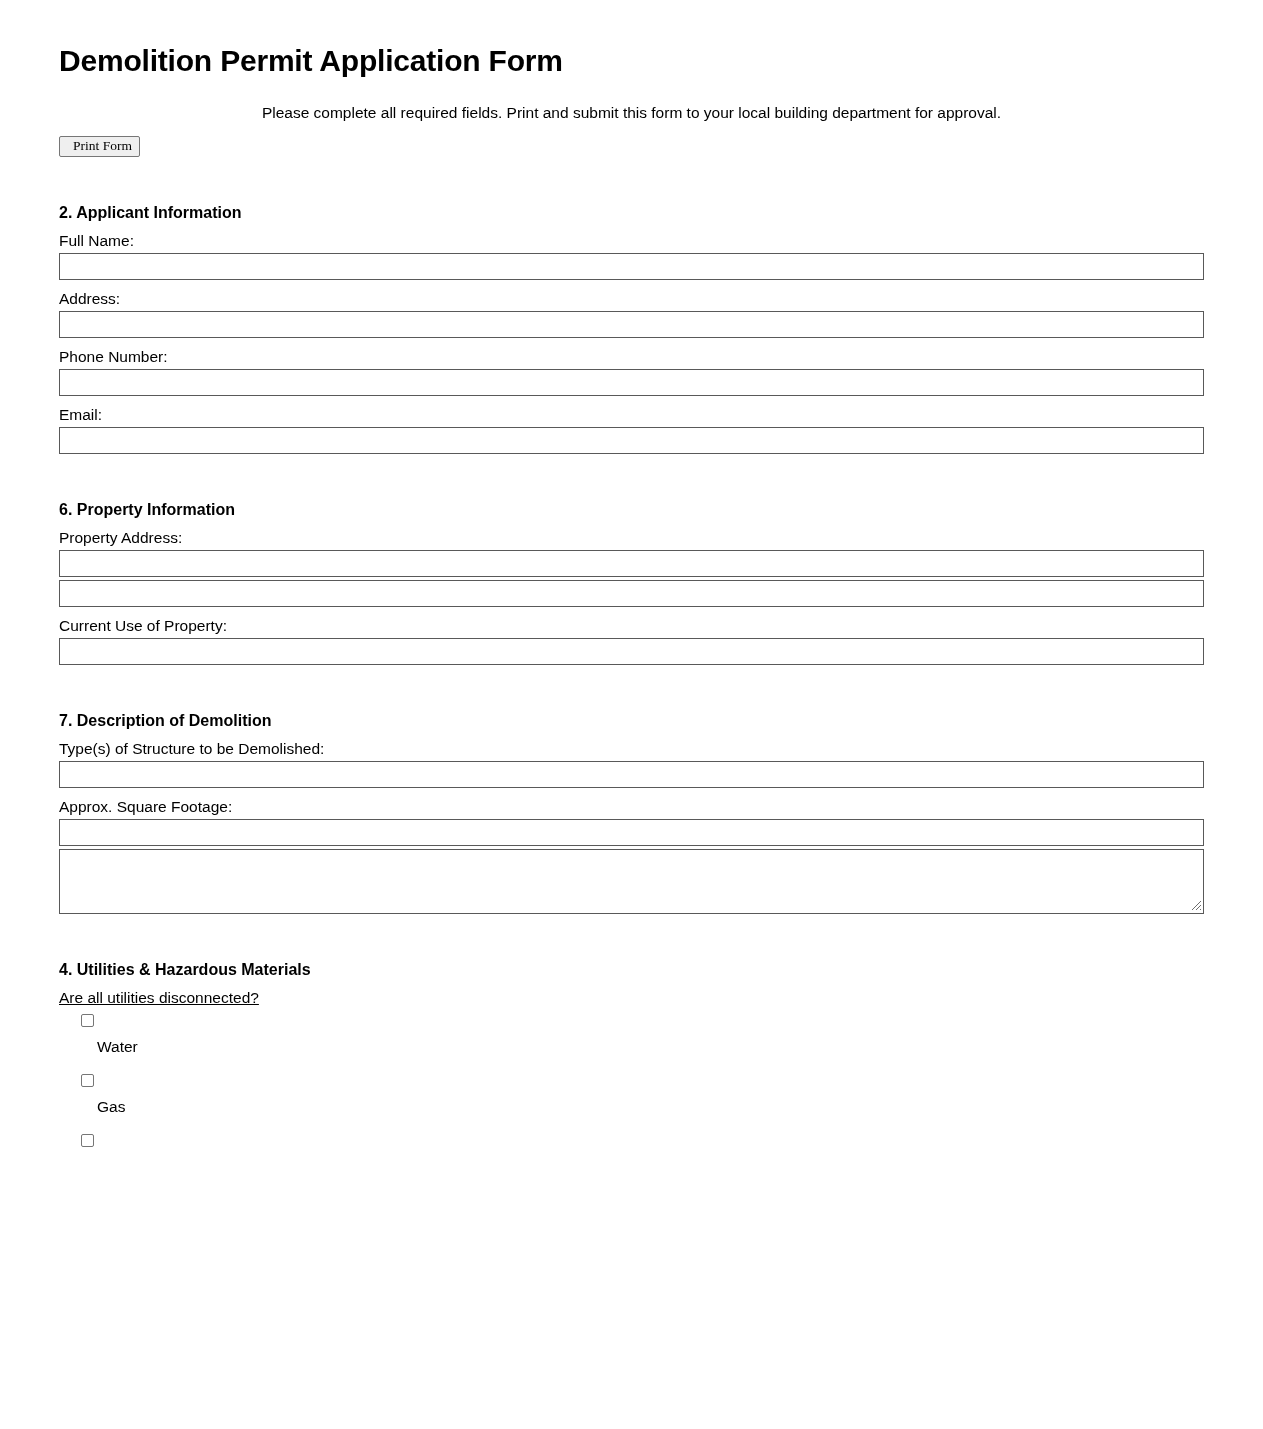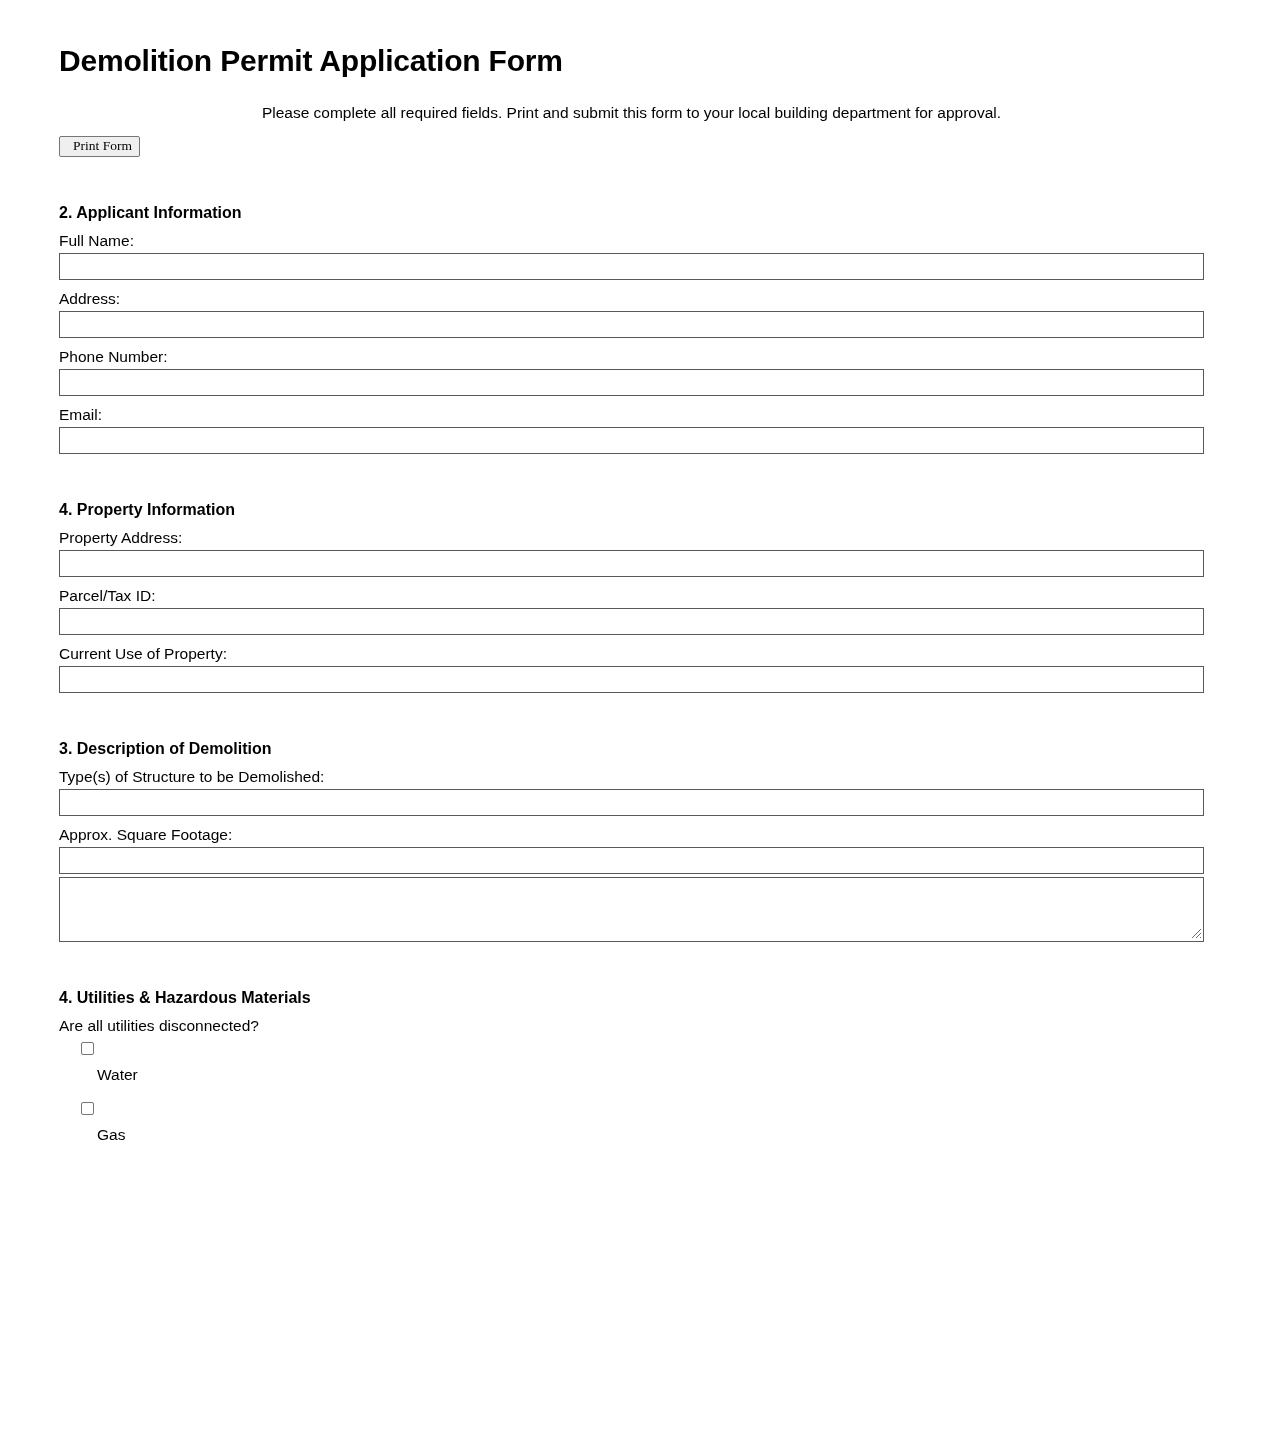--- a/index.html
+++ b/index.html
@@ -141,20 +141,21 @@
 
   .checkbox-group {
     margin: 0;
   }
 
   .checkbox-question {
     display: block;
     font-size: 15.5px;
     line-height: 19px;
     margin: 9px 0 0 0;
+    text-decoration: underline;
   }
 
   .checkbox-row {
     margin: 0 0 0 22px;
   }
 
   .checkbox-row + .checkbox-row {
     margin-top: 18px;
   }
 
@@ -211,39 +212,38 @@
         <label class="field-label">Phone Number:</label>
         <input class="field-input" type="text" value="" style="">
       </div>
 
       <div class="field">
         <label class="field-label">Email:</label>
         <input class="field-input" type="text" value="" style="">
       </div>
 
       
-      <h2 class="section-title">4. Property Information</h2>
+      <h2 class="section-title">6. Property Information</h2>
 
       <div class="field">
         <label class="field-label">Property Address:</label>
         <input class="field-input" type="text" value="" style="">
       </div>
 
       <div class="field">
-        <label class="field-label">Parcel/Tax ID:</label>
         <input class="field-input" type="text" value="" style="">
       </div>
 
       <div class="field">
         <label class="field-label">Current Use of Property:</label>
         <input class="field-input" type="text" value="" style="">
       </div>
 
       
-      <h2 class="section-title">3. Description of Demolition</h2>
+      <h2 class="section-title">7. Description of Demolition</h2>
 
       <div class="field">
         <label class="field-label">Type(s) of Structure to be Demolished:</label>
         <input class="field-input" type="text" value="" style="">
       </div>
 
       <div class="field">
         <label class="field-label">Approx. Square Footage:</label>
         <input class="field-input" type="text" value="" style="">
       </div>

